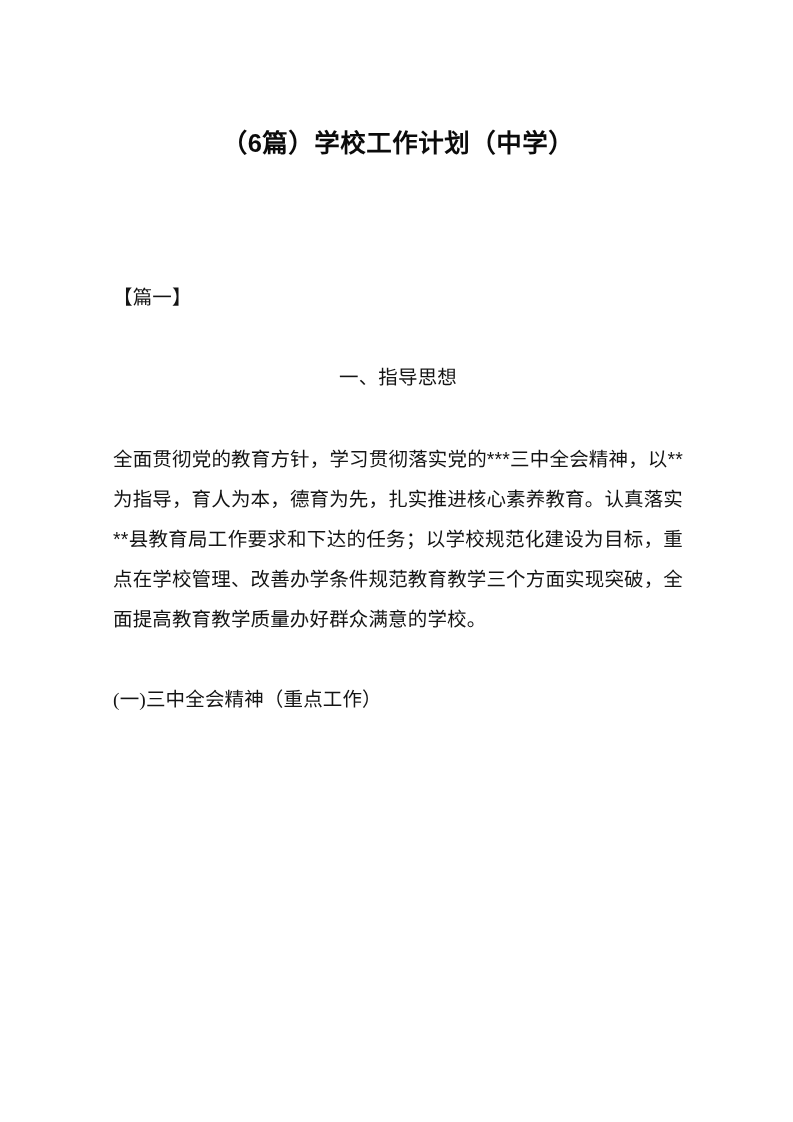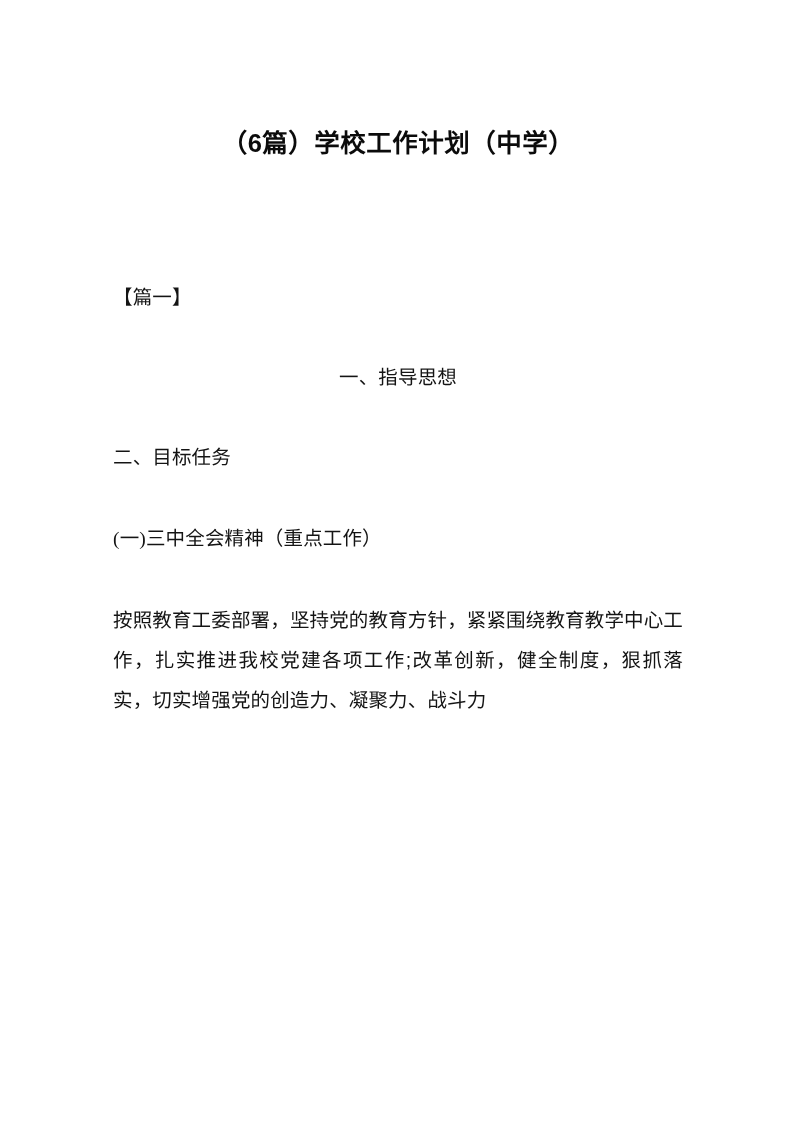--- a/index.html
+++ b/index.html
@@ -83,22 +83,21 @@
 <div class="page">
 
   <div class="content">
 
     <h1 class="doc-title">（6篇）学校工作计划（中学）</h1>
 
     <p class="heading sp-bracket">【篇一】</p>
 
     <p class="heading sp-h1">一、指导思想</p>
 
+    <p class="block sp-para1">全面贯彻党的教育方针，学习贯彻落实党的***三中全会精神，以**为指导，育人为本，德育为先，扎实推进核心素养教育。认真落实**县教育局工作要求和下达的任务；以学校规范化建设为目标，重点在学校管理、改善办学条件规范教育教学三个方面实现突破，全面提高教育教学质量办好群众满意的学校。</p>
 
-    <p class="heading sp-h2">二、目标任务</p>
 
     <p class="heading sp-h3">(一)三中全会精神（重点工作）</p>
 
-    <p class="block sp-para2">按照教育工委部署，坚持党的教育方针，紧紧围绕教育教学中心工作，扎实推进我校党建各项工作;改革创新，健全制度，狠抓落实，切实增强党的创造力、凝聚力、战斗力</p>
 
   </div>
 
 </div>
 
 </body></html>

